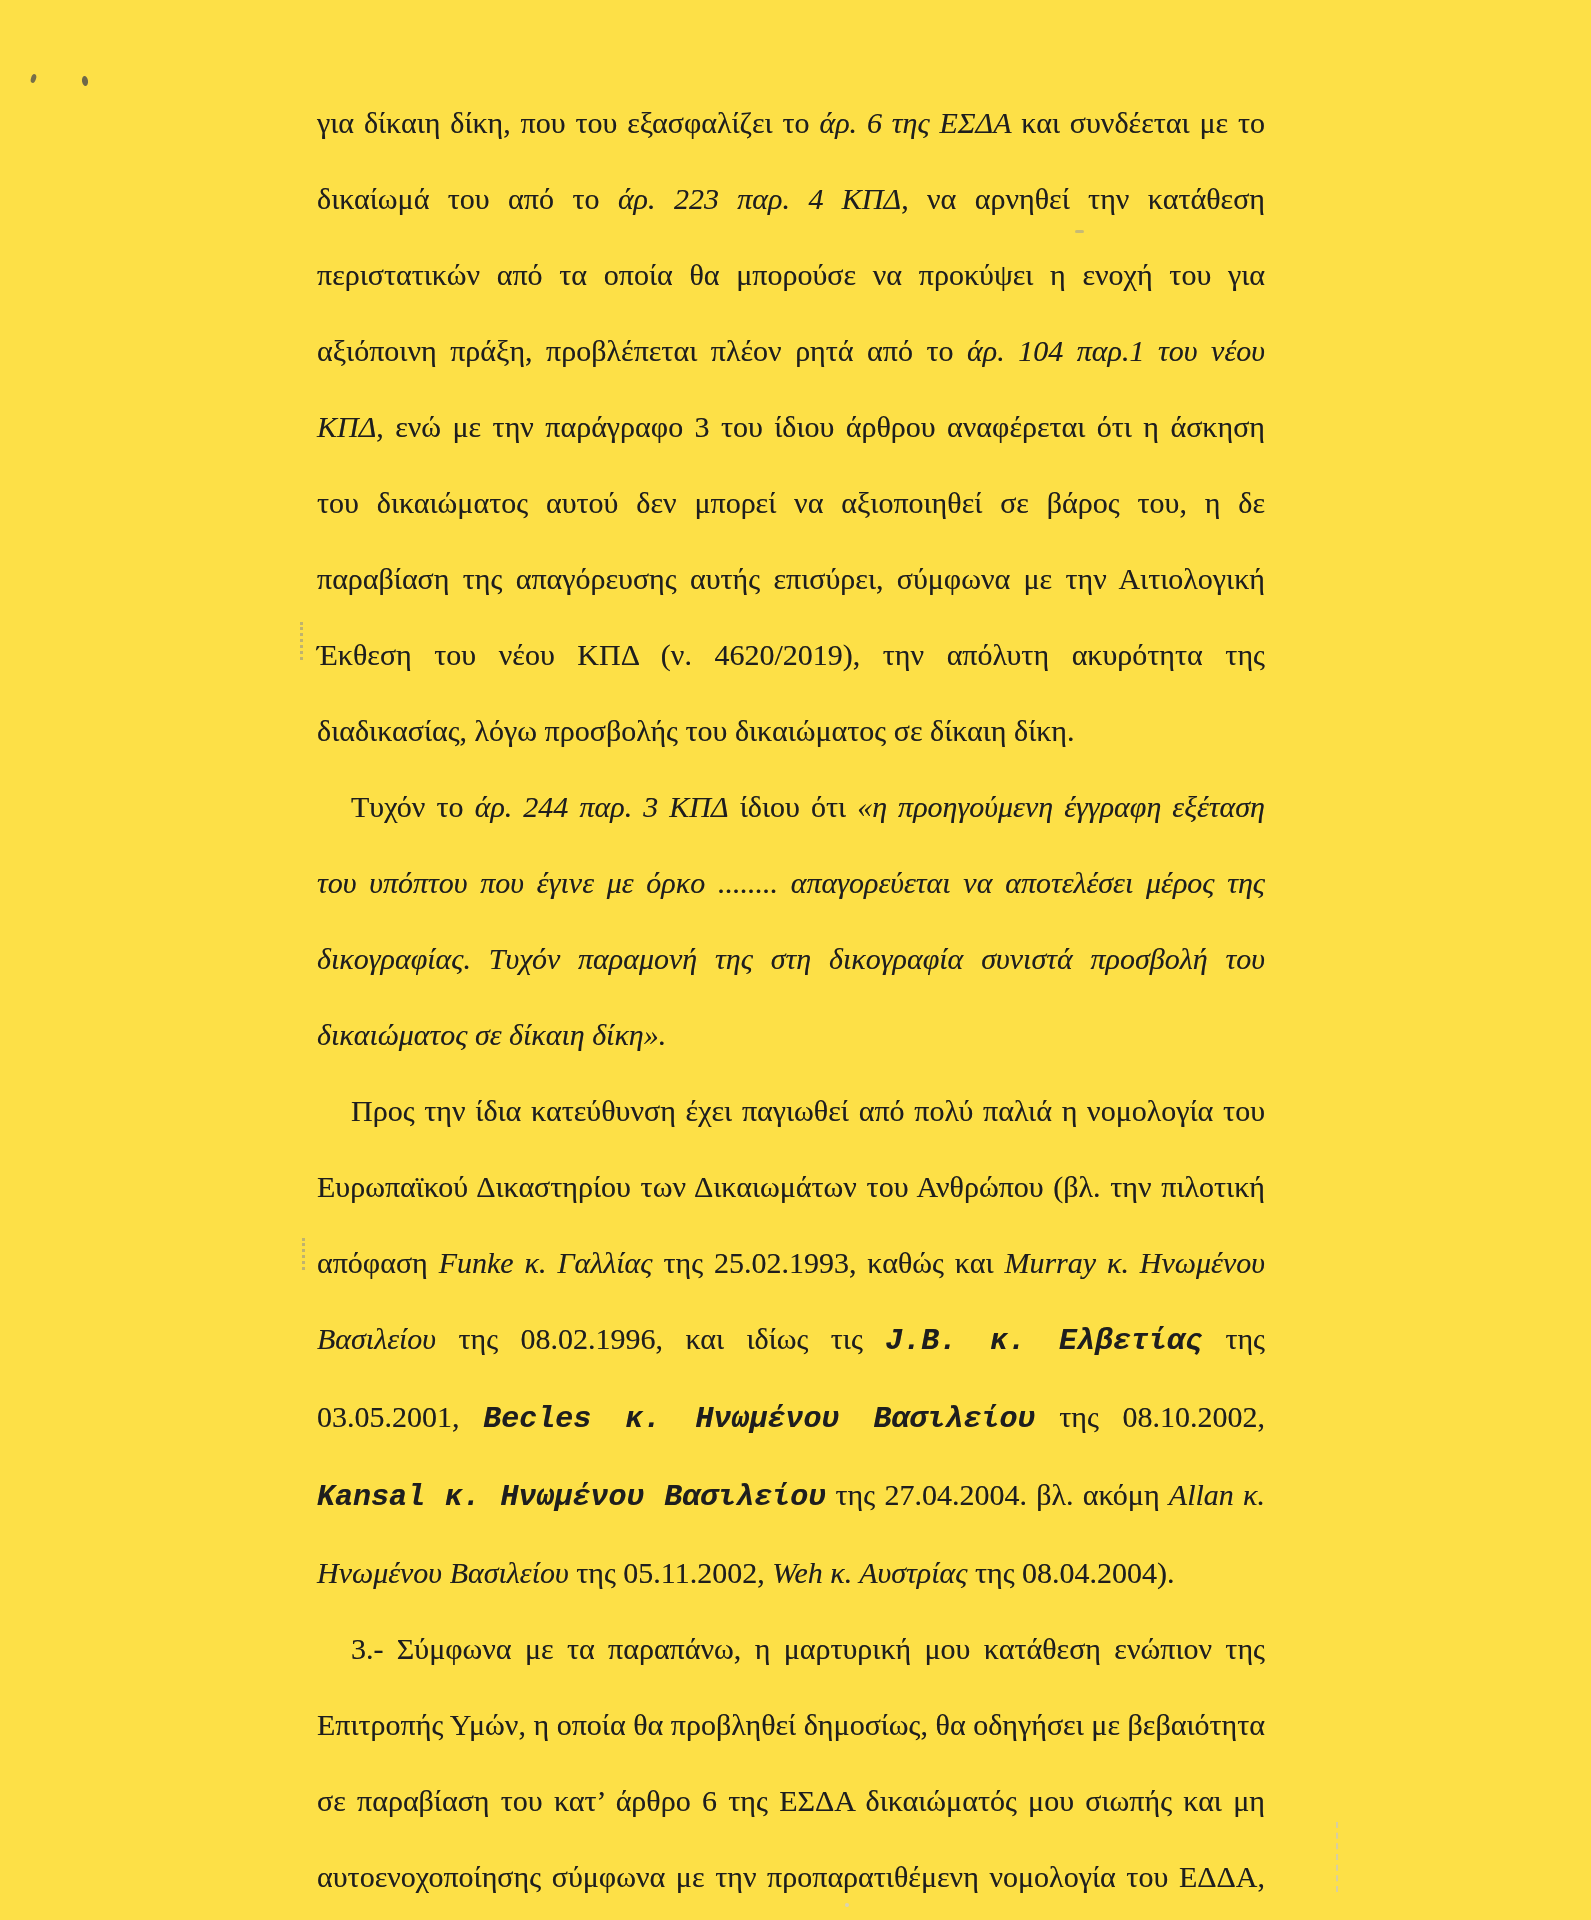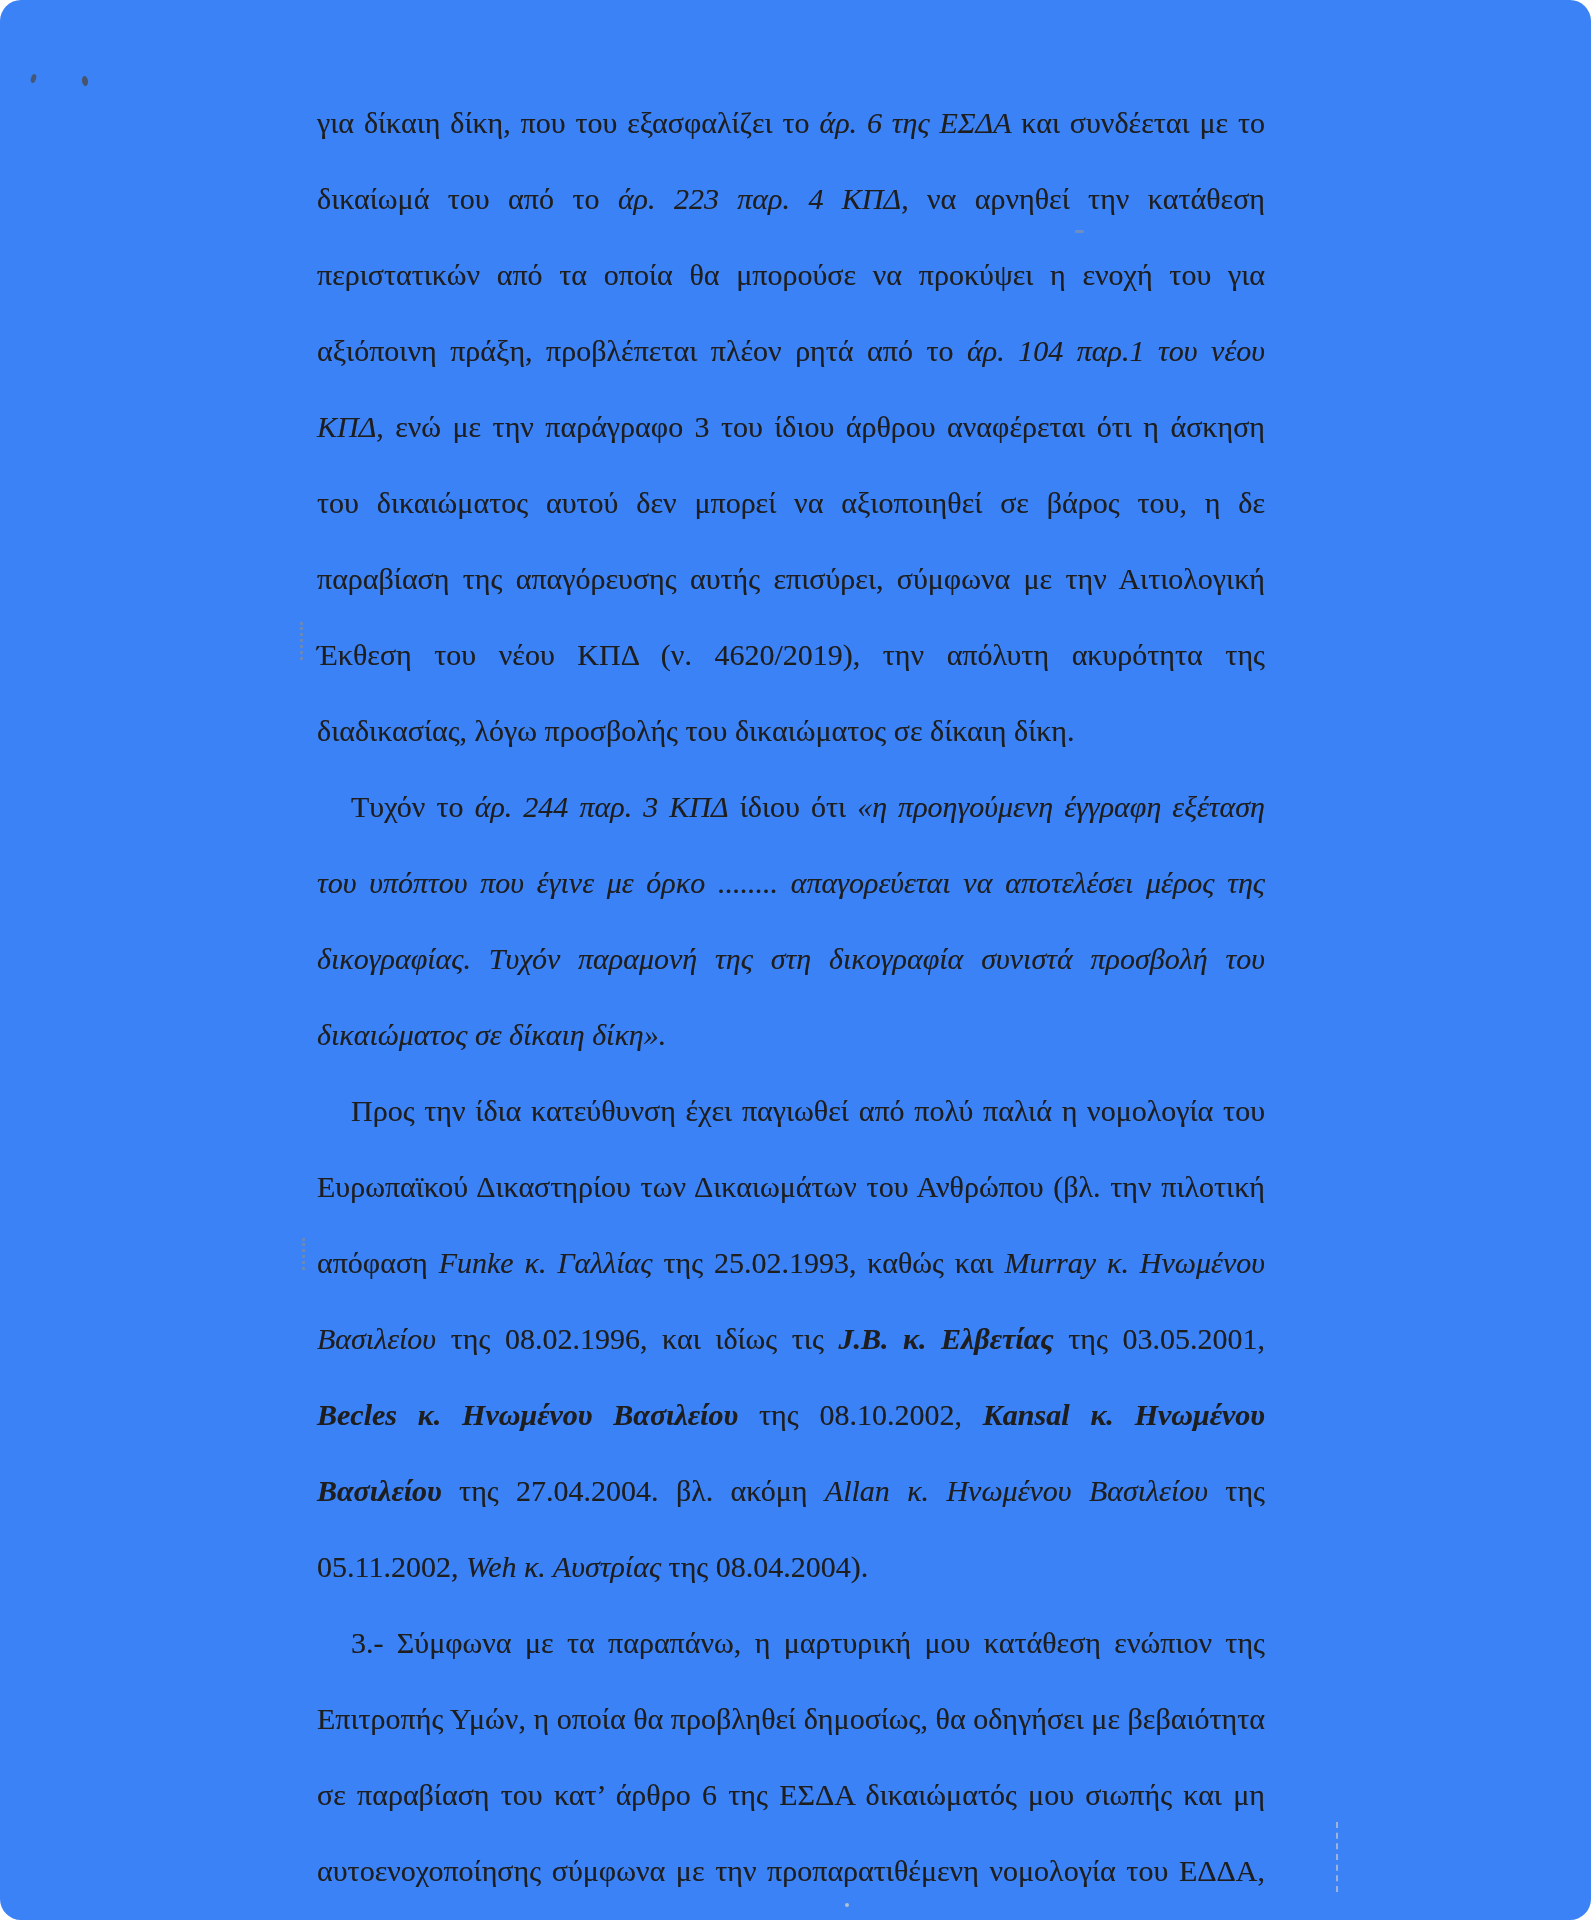--- a/index.html
+++ b/index.html
@@ -9,22 +9,21 @@
   body {
     width: 1591px;
     height: 1920px;
     background: #ffffff;
     position: relative;
     overflow: hidden;
   }
   .page {
     position: absolute;
     inset: 0;
-    background: #3b82f6;
-    border-radius: 21px;
+    background: #fde047;
   }
   .text-block {
     position: absolute;
     left: 317px;
     top: 85px;
     width: 948px;
     font-family: "Liberation Serif", "DejaVu Serif", serif;
     font-size: 30px;
     line-height: 76px;
     color: #1e1e1e;
@@ -33,21 +32,21 @@
   }
   .text-block p {
     margin: 0;
     padding: 0;
   }
   .text-block p.indent {
     text-indent: 34px;
   }
   .it { font-style: italic; }
   .bd { font-weight: normal; }
-  .bd.it { font-weight: bold; font-style: italic; }
+  .bd.it { font-weight: bold; font-style: italic; font-family: Liberation Mono, monospace; }
 
   
   .speck {
     position: absolute;
     background: #4a4a4a;
     border-radius: 50%;
   }
   .speck.s1 { left: 31px;  top: 74px;  width: 5px; height: 9px;  transform: rotate(18deg); opacity: .75; }
   .speck.s2 { left: 82px;  top: 76px;  width: 6px; height: 10px; transform: rotate(-8deg); opacity: .8; }
   .speck.s3 { left: 1075px; top: 230px; width: 9px; height: 3px; border-radius: 2px; background: #9a9a9a; opacity: .55; }

